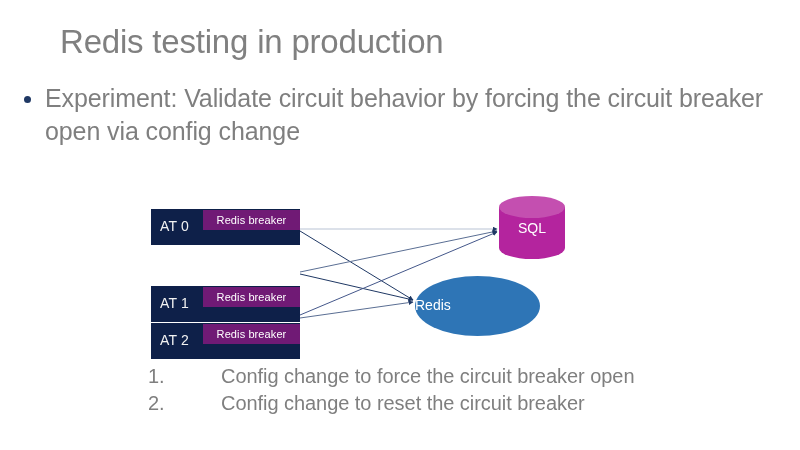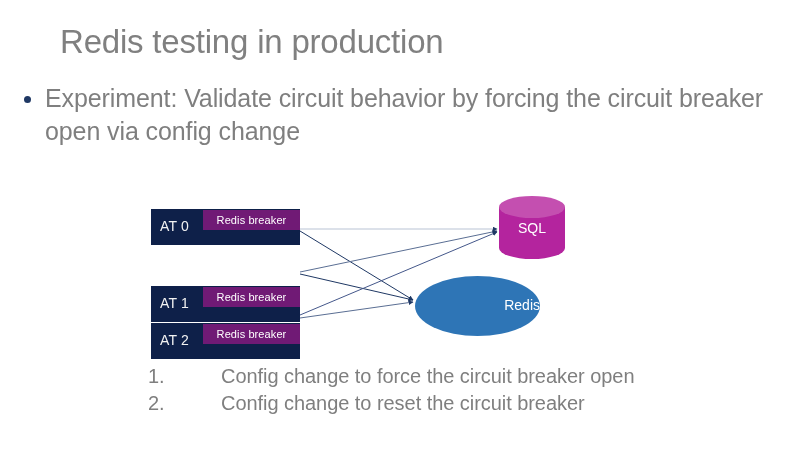--- a/index.html
+++ b/index.html
@@ -137,21 +137,21 @@
     left: 415px;
     top: 276px;
     width: 125px;
     height: 60px;
   }
   .redis-label {
     position: absolute;
     left: 0;
     top: 21px;
     width: 125px;
-    text-align: right;
+    text-align: left;
     font-size: 14px;
     line-height: 17px;
     color: #FFFFFF;
     font-weight: 400;
   }
 
   
   .numbered-list {
     position: absolute;
     left: 148px;

